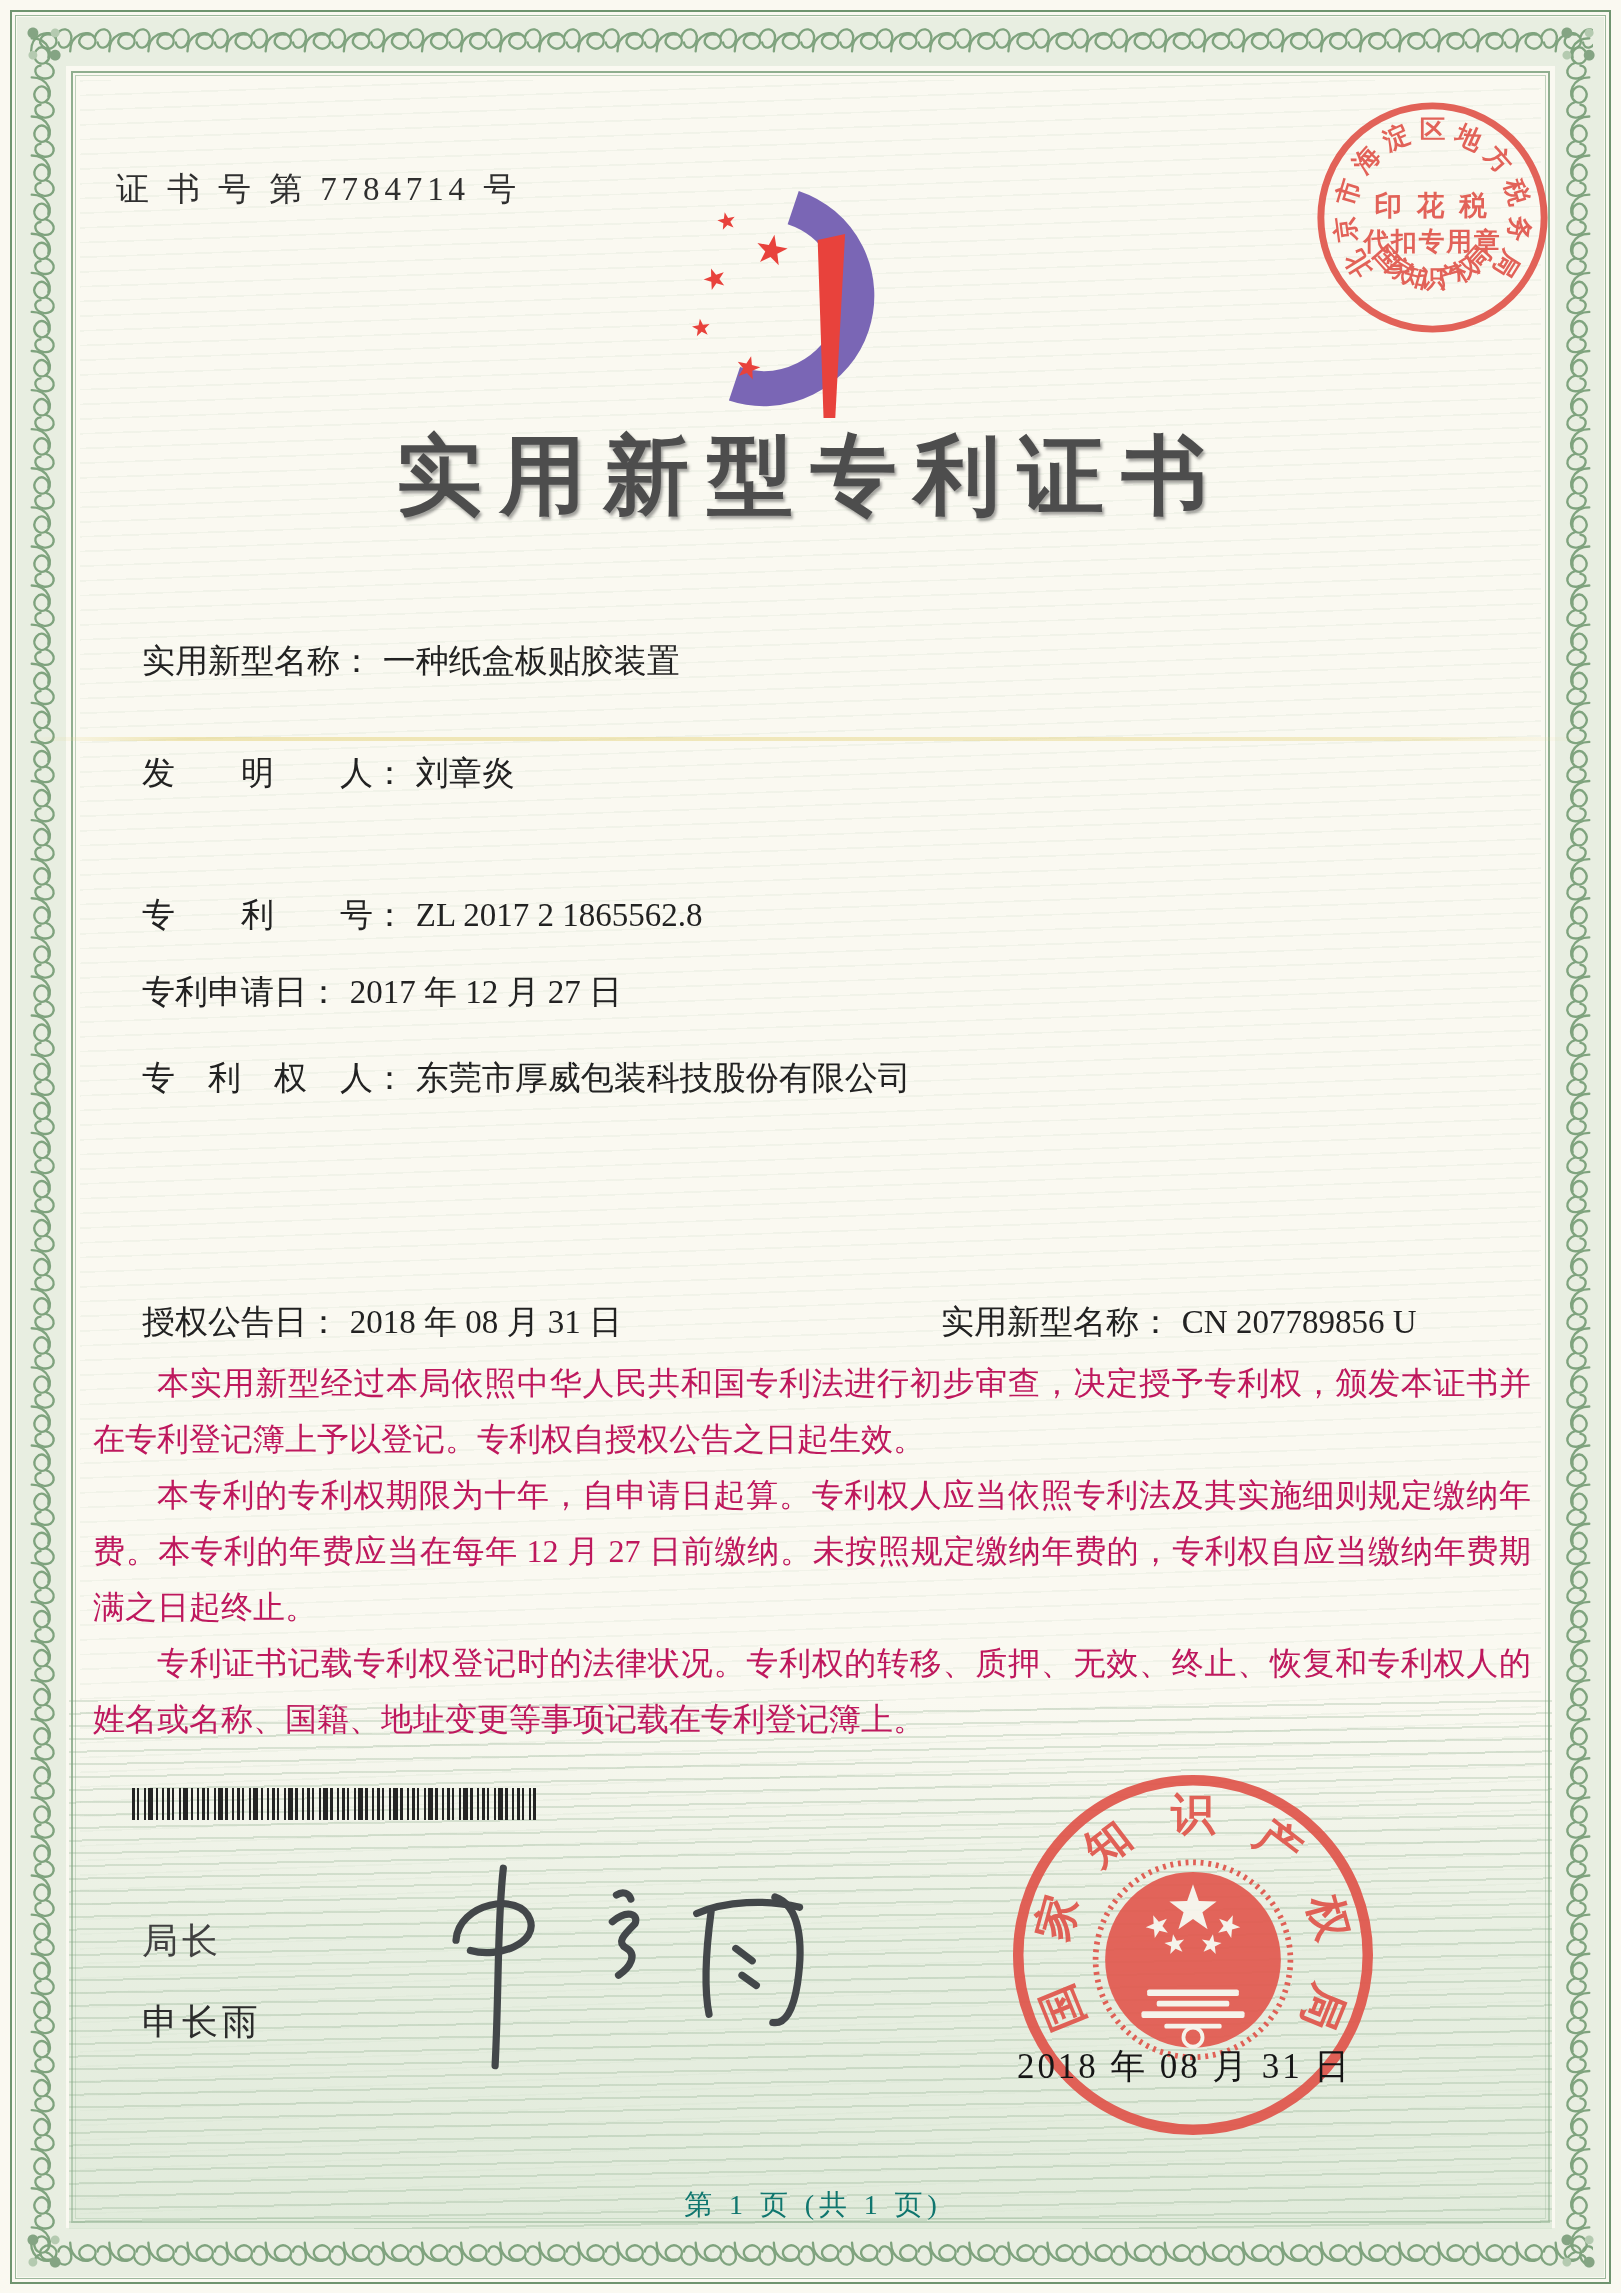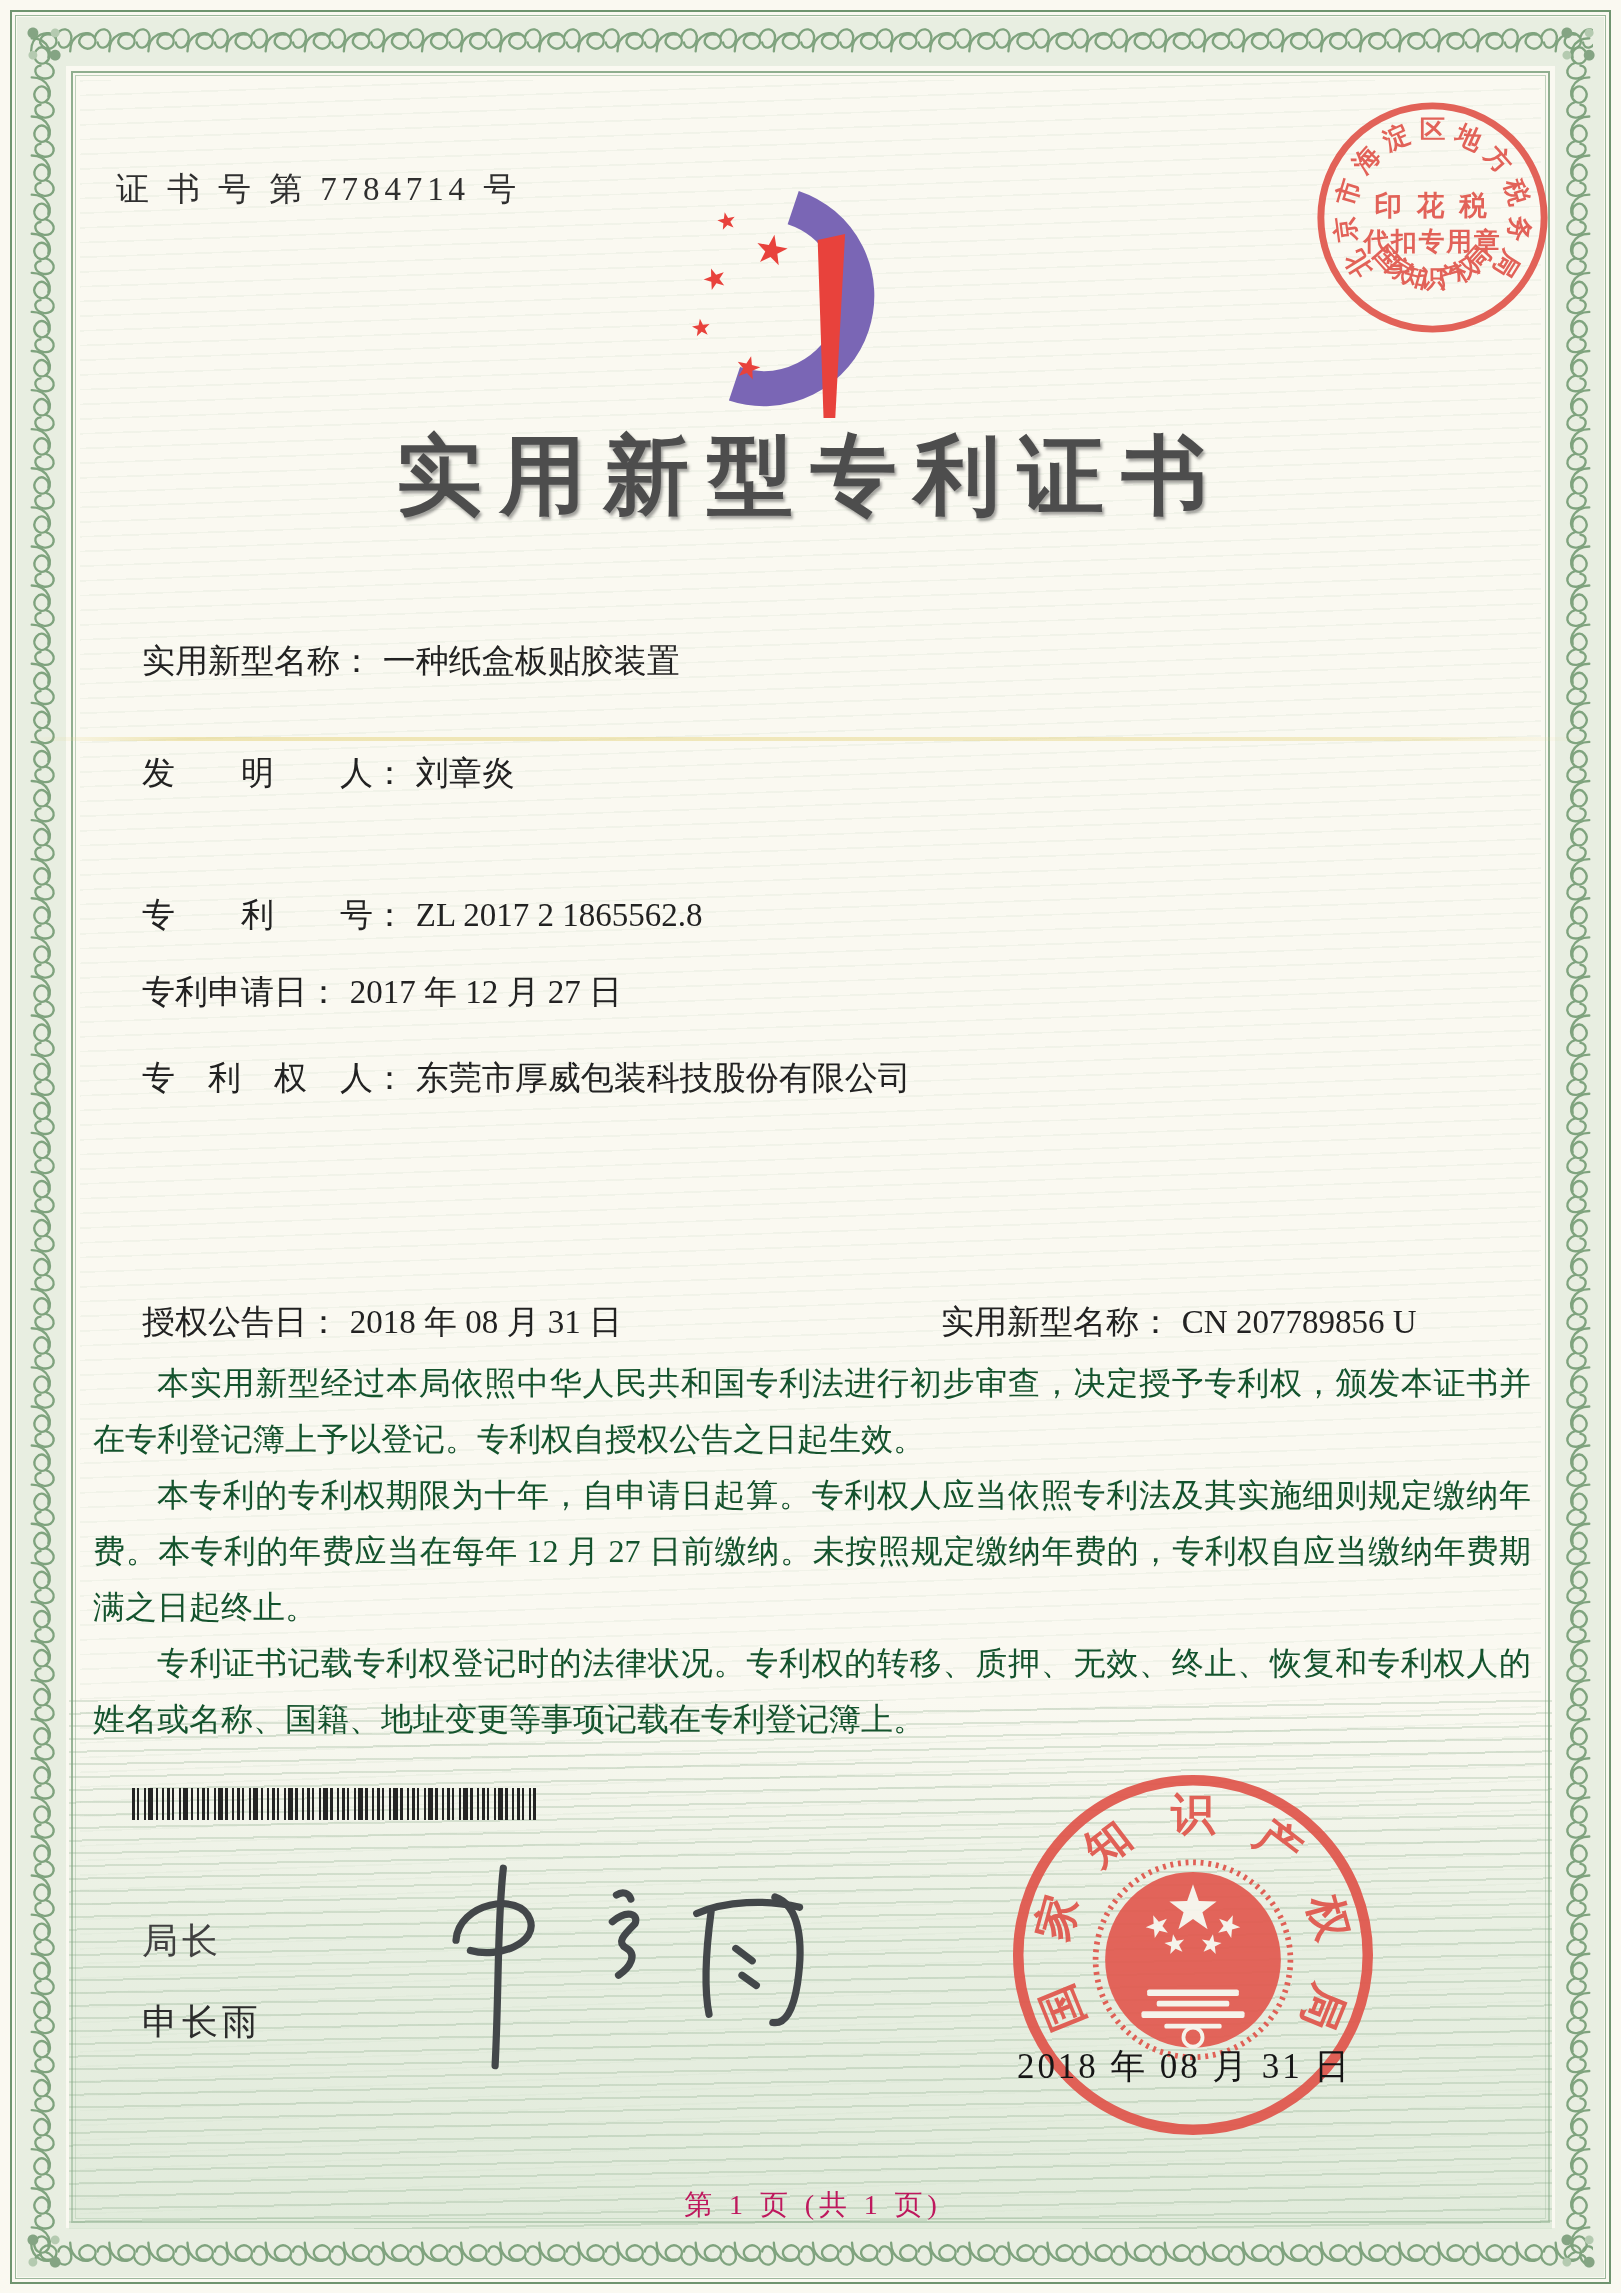--- a/index.html
+++ b/index.html
@@ -50,35 +50,35 @@
     font-size:86px;font-weight:bold;color:#4d4d4d;letter-spacing:17.6px;
     text-shadow:2px 2.9px 2.9px rgba(55,55,55,.45);}
   
   .field{position:absolute;left:142px;font-size:33px;white-space:nowrap;color:#222;}
   .field .val{margin-left:9.8px;}
   .f-name{top:639px;} .f-inventor{top:751px;} .f-patno{top:861px;margin-top:32px;}
   .f-filing{top:970px;} .f-patentee{top:1056px;} .f-address{top:1190px;}
   .f-grantdate{top:1300px;} .f-grantno{top:1300px;left:941px;}
   
   .body-text{position:absolute;left:93px;right:90px;top:1355px;}
-  .body-text p{margin:0;font-size:32px;line-height:56px;text-indent:2em;text-align:justify;color:#14532d;}
+  .body-text p{margin:0;font-size:32px;line-height:56px;text-indent:2em;text-align:justify;color:#be185d;}
   
   .barcode{position:absolute;left:132px;top:1788px;width:404px;height:32px;
     background:repeating-linear-gradient(90deg,
       #242424 0 2.9px, transparent 2.9px 4.9px, #242424 4.9px 6.9px, transparent 6.9px 11.8px,
       #242424 11.8px 13.7px, transparent 13.7px 15.7px, #242424 15.7px 20.6px, transparent 20.6px 23.5px,
       #242424 23.5px 25.5px, transparent 25.5px 30px, #242424 30px 32px, transparent 32px 35px);}
   .director-title{position:absolute;left:142px;top:1917px;font-size:36px;letter-spacing:3.9px;color:#404040;}
   .director-name{position:absolute;left:142px;top:1998px;font-size:36px;letter-spacing:3.9px;color:#2c2c2c;}
   .signature{position:absolute;left:392px;top:1860px;}
   .signature path{stroke:#43474a;stroke-width:7;fill:none;stroke-linecap:round;stroke-linejoin:round;}
   .seal{position:absolute;left:1002px;top:1764px;opacity:.93;}
   .seal text{fill:#e0564c;font-family:"Liberation Serif","DejaVu Serif",serif;font-weight:bold;}
   .seal-date{position:absolute;left:1017px;top:2043px;font-size:35px;letter-spacing:2.9px;color:#161616;z-index:5;}
-  .footer{position:absolute;left:0;right:8px;top:2186px;text-align:center;font-size:28px;letter-spacing:4.9px;color:#be185d;padding-left:13px;}
+  .footer{position:absolute;left:0;right:8px;top:2186px;text-align:center;font-size:28px;letter-spacing:4.9px;color:#0f766e;padding-left:13px;}
 </style>
 </head>
 <body>
 
 <div class="page">
 
   <svg width="0" height="0" style="position:absolute">
     <defs>
       <path id="star" d="M0,-10 L2.35,-3.24 L9.51,-3.09 L3.80,1.24 L5.88,8.09 L0,4 L-5.88,8.09 L-3.80,1.24 L-9.51,-3.09 L-2.35,-3.24 Z"></path>
     </defs>

